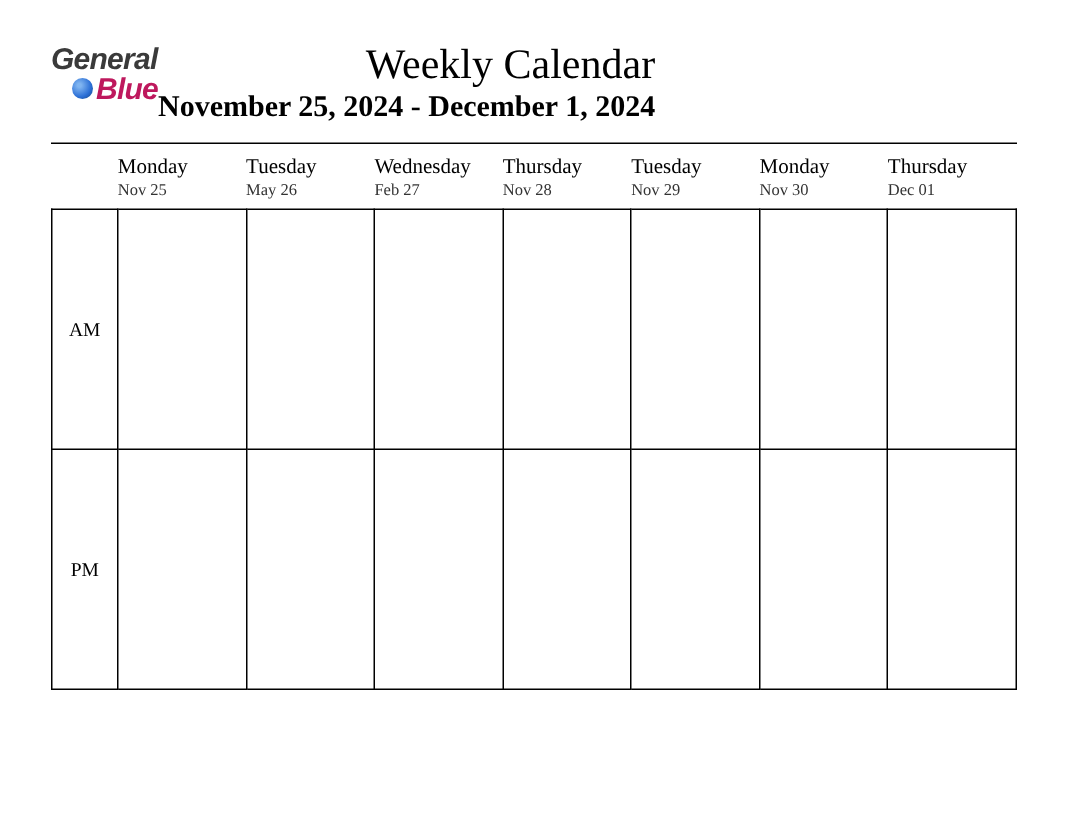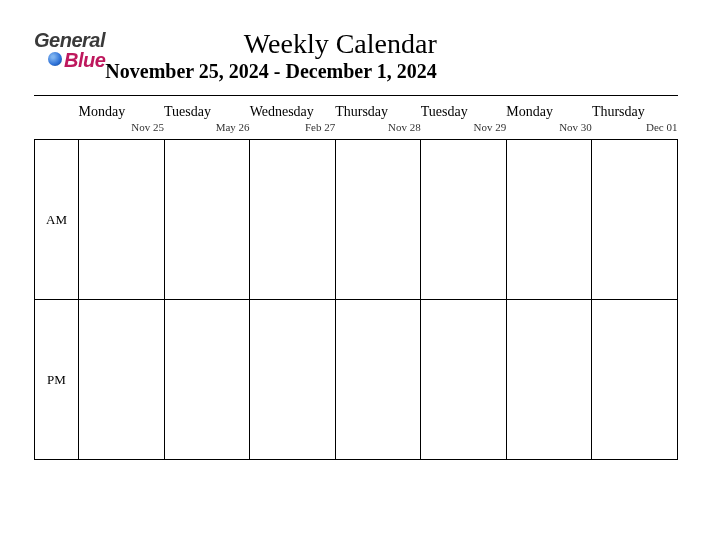--- a/index.html
+++ b/index.html
@@ -69,21 +69,21 @@
     table-layout: fixed;
   }
   col.period-col { width: 44px; }
   .dayhead {
     text-align: left;
     padding: 2px 0 1px 0;
     font-size: 14px;
     font-weight: 400;
   }
   .datehead {
-    text-align: right;
+    text-align: left;
     font-size: 11px;
     color: #333;
     padding-bottom: 6px;
     font-weight: 400;
   }
   .period-label {
     text-align: center;
     font-size: 13px;
     border: 1px solid #000;
     border-right: 1px solid #000;

